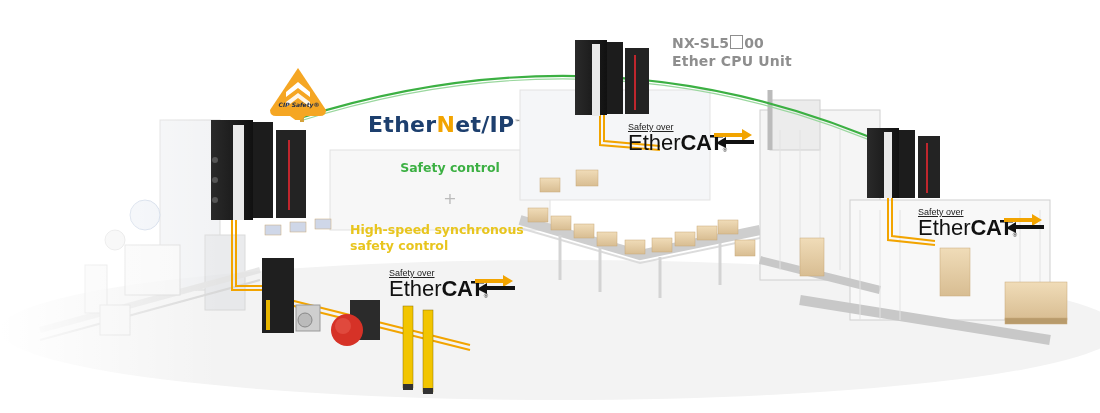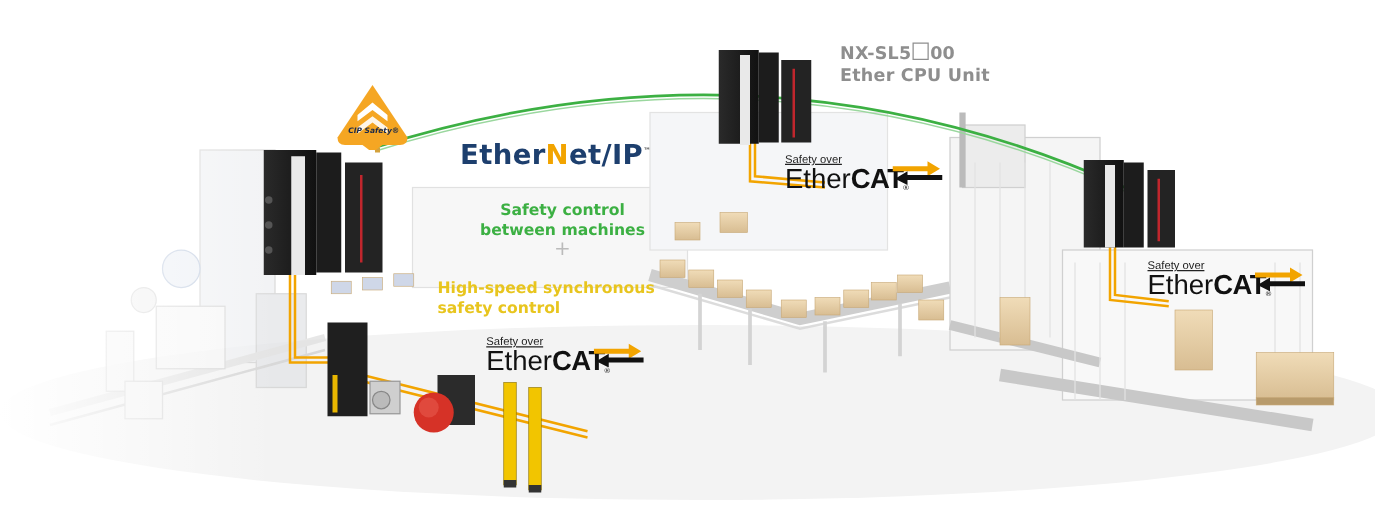--- a/index.html
+++ b/index.html
@@ -192,21 +192,20 @@
     </div>
     <div>Ether CPU Unit</div>
   </div>
 
   <div class="abs enip">
     <span>Ether</span><span class="n">N</span><span>et/IP</span><sup>™</sup>
   </div>
 
   <div class="abs green">
     <div>Safety control</div>
-    <div>between machines</div>
   </div>
   <div class="abs plus">+</div>
   <div class="abs yellow">
     <div>High-speed synchronous</div>
     <div>safety control</div>
   </div>
 
   <div class="abs ecat" style="left:389px;top:268px;">
     <div class="so">Safety over</div>
     <div class="logo">

